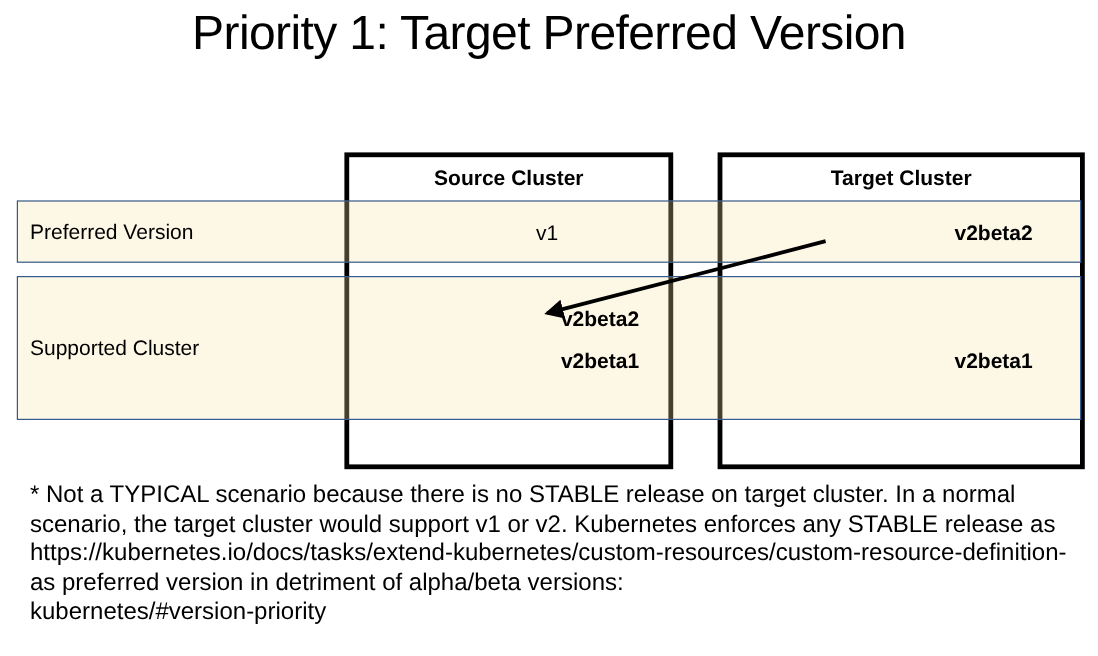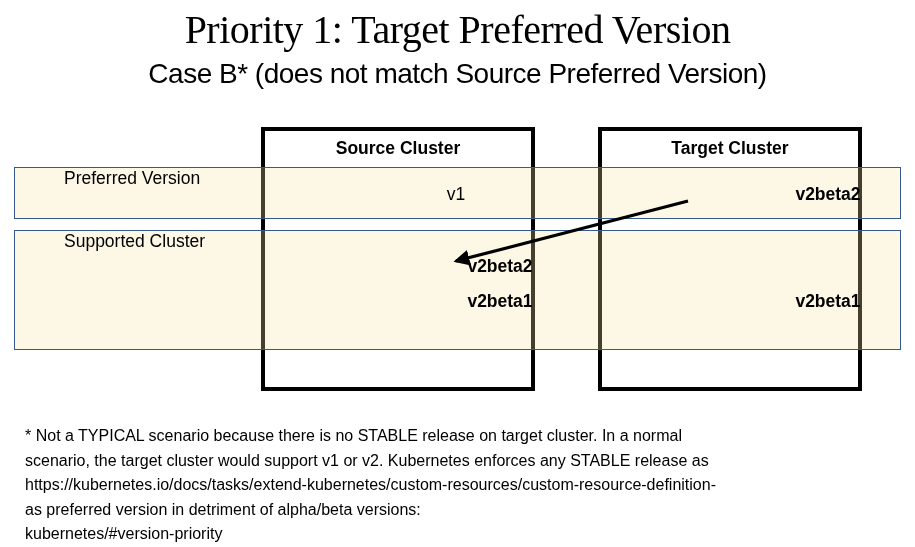--- a/index.html
+++ b/index.html
@@ -21,21 +21,20 @@
   .title {
     position: absolute;
     top: 6px;
     left: 0;
     width: 915px;
     text-align: center;
     font-size: 40px;
     font-weight: 400;
     letter-spacing: -0.5px;
     white-space: nowrap;
-    font-family: Liberation Serif, serif;
   }
   .subtitle {
     position: absolute;
     top: 58px;
     left: 0;
     width: 915px;
     text-align: center;
     font-size: 28px;
     font-weight: 400;
     letter-spacing: -0.5px;
@@ -45,40 +44,40 @@
   
   .cluster-box {
     position: absolute;
     top: 127px;
     height: 264px;
     border: 4px solid #000000;
     box-sizing: border-box;
     background: transparent;
     z-index: 1;
   }
-  .cluster-box.source { left: 261px; width: 274px; }
-  .cluster-box.target { left: 598px; width: 264px; }
+  .cluster-box.source { left: 287px; width: 274px; }
+  .cluster-box.target { left: 598px; width: 306px; }
   .cluster-header {
     margin-top: 7px;
     text-align: center;
     font-size: 17.5px;
     font-weight: 700;
   }
 
   
   .row {
     position: absolute;
     left: 14px;
     width: 887px;
     box-sizing: border-box;
     background: rgba(249, 228, 160, 0.28);
     border: 1.8px solid #35598C;
     z-index: 2;
     display: flex;
-    padding-left: 39px;
+    align-items: center;
   }
   .row-preferred { top: 167px; height: 52px; }
   .row-supported { top: 230px; height: 120px; }
   .row-label {
     padding-left: 10px;
     font-size: 17.5px;
     font-weight: 400;
     white-space: nowrap;
   }
 
@@ -109,35 +108,34 @@
     width: 915px;
     height: 547px;
     z-index: 4;
     pointer-events: none;
   }
 
   
   .footnote {
     position: absolute;
     left: 25px;
-    top: 424px;
+    top: 400px;
     width: 880px;
-    font-size: 16px;
+    font-size: 20px;
     line-height: 24.5px;
     z-index: 3;
   }
   .footnote-line { white-space: nowrap; }
 </style>
 </head>
 <body>
 
 <div class="slide">
 
   <div class="title">Priority 1: Target Preferred Version</div>
-  <div class="subtitle">Case B* (does not match Source Preferred Version)</div>
 
   <div class="cluster-box source">
     <div class="cluster-header">Source Cluster</div>
   </div>
   <div class="cluster-box target">
     <div class="cluster-header">Target Cluster</div>
   </div>
 
   <div class="row row-preferred">
     <div class="row-label">Preferred Version</div>

